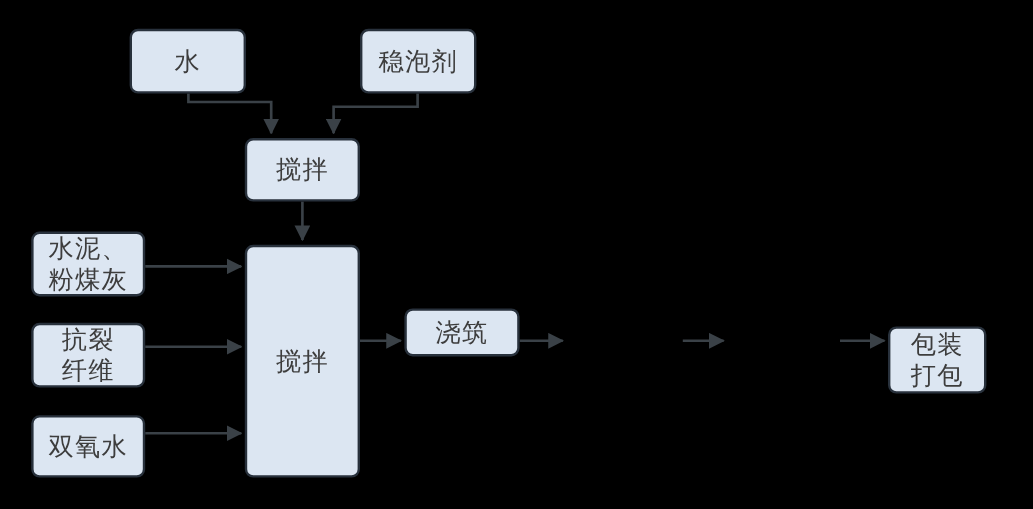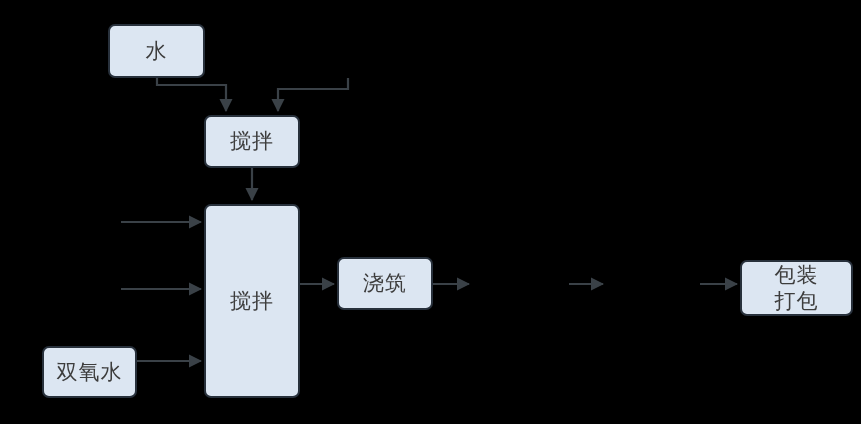--- a/index.html
+++ b/index.html
@@ -69,39 +69,50 @@
     <path d="M300,284 H334" marker-end="url(#arrow)"></path>
     <path d="M433,284 H469" marker-end="url(#arrow)"></path>
     <path d="M569,284 H603" marker-end="url(#arrow)"></path>
     <path d="M700,284 H737" marker-end="url(#arrow)"></path>
   </svg>
 
   <div class="node" style="left:108px;top:24px;width:97px;height:54px">
     <span class="label">水</span>
   </div>
 
+  <div class="node" style="left:300px;top:24px;width:97px;height:54px">
+    <span class="label">稳泡剂</span>
+  </div>
 
   <div class="node" style="left:204px;top:115px;width:96px;height:53px">
     <span class="label">搅拌</span>
   </div>
 
+  <div class="node" style="left:26px;top:193px;width:95px;height:54px">
+    <span class="label">水泥、
+粉煤灰</span>
+  </div>
 
+  <div class="node" style="left:26px;top:269px;width:95px;height:54px">
+    <span class="label">抗裂
+纤维</span>
+  </div>
 
-  <div class="node" style="left:42px;top:346px;width:95px;height:52px">
+  <div class="node" style="left:26px;top:346px;width:95px;height:52px">
     <span class="label">双氧水</span>
   </div>
 
   <div class="node" style="left:204px;top:204px;width:96px;height:194px">
     <span class="label">搅拌</span>
   </div>
 
-  <div class="node" style="left:337px;top:257px;width:96px;height:53px">
+  <div class="node" style="left:337px;top:257px;width:96px;height:40px">
     <span class="label">浇筑</span>
   </div>
 
 
 
-  <div class="node" style="left:740px;top:260px;width:113px;height:56px">
+  <div class="node" style="left:740px;top:272px;width:82px;height:56px">
     <span class="label">包装
 打包</span>
   </div>
 
 </div>
 
 </body></html>

